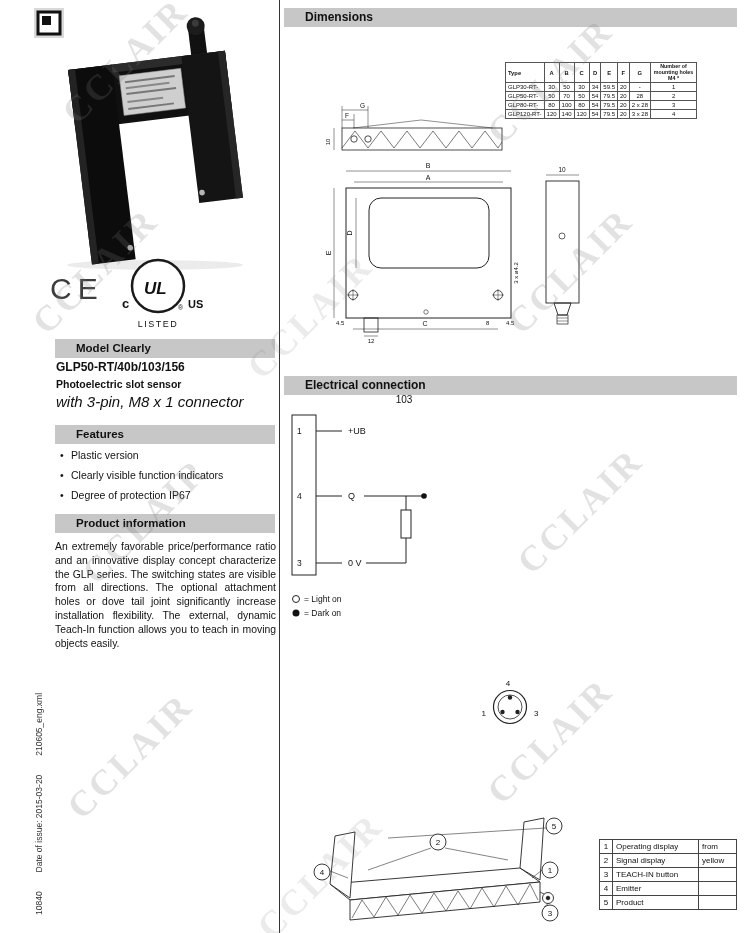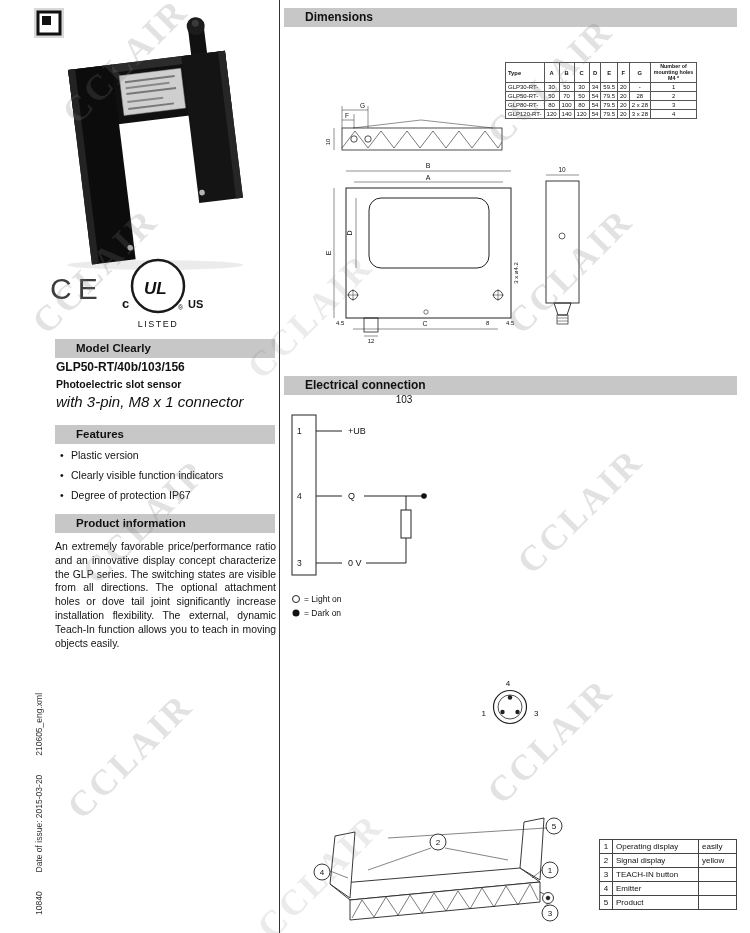--- a/index.html
+++ b/index.html
@@ -324,21 +324,21 @@
       <circle cx="262" cy="103" r="8" stroke="#222" stroke-width="0.9" fill="#fff"></circle>
       <text x="262" y="106" font-size="8" text-anchor="middle">3</text>
     </g>
   </svg>
 
   <table class="ind-table">
     <tbody>
       <tr>
         <td class="num">1</td>
         <td class="lbl">Operating display</td>
-        <td class="val">easily</td>
+        <td class="val">from</td>
       </tr>
       <tr>
         <td class="num">2</td>
         <td class="lbl">Signal display</td>
         <td class="val">yellow</td>
       </tr>
       <tr>
         <td class="num">3</td>
         <td class="lbl">TEACH-IN button</td>
         <td class="val"></td>

